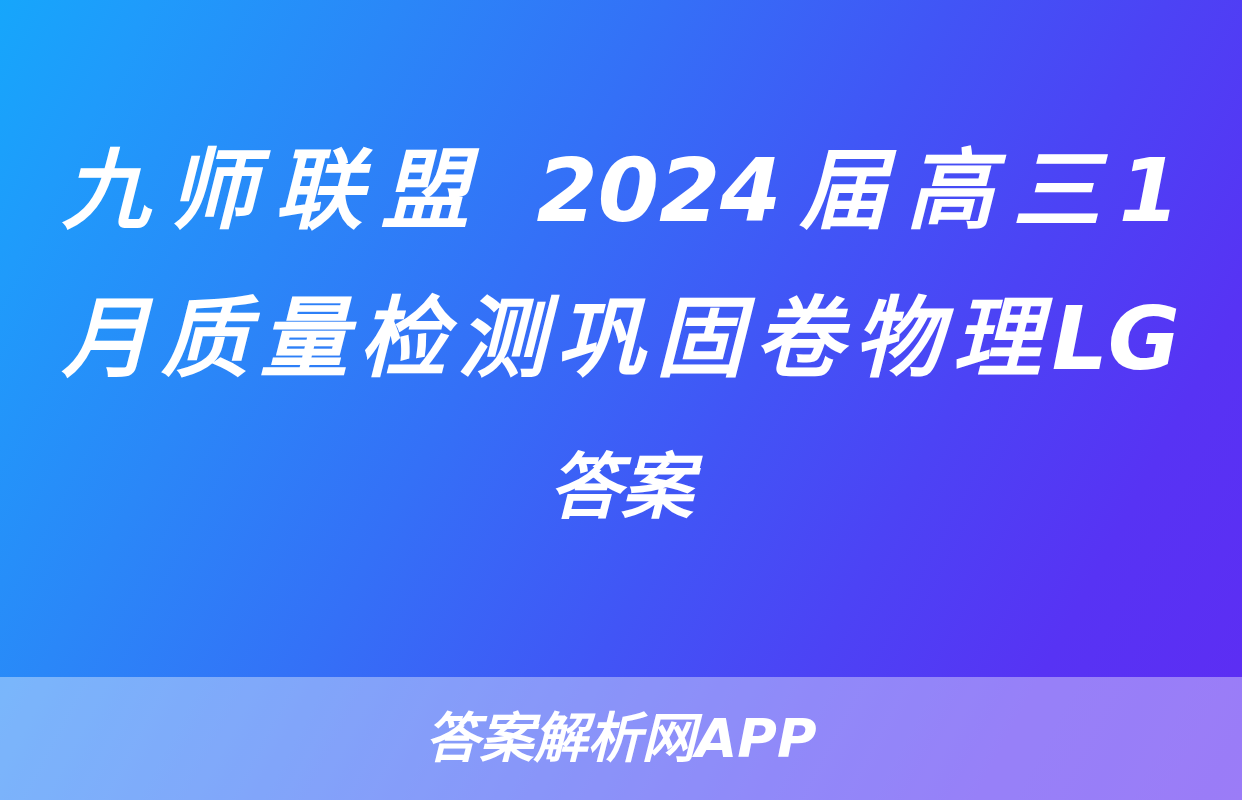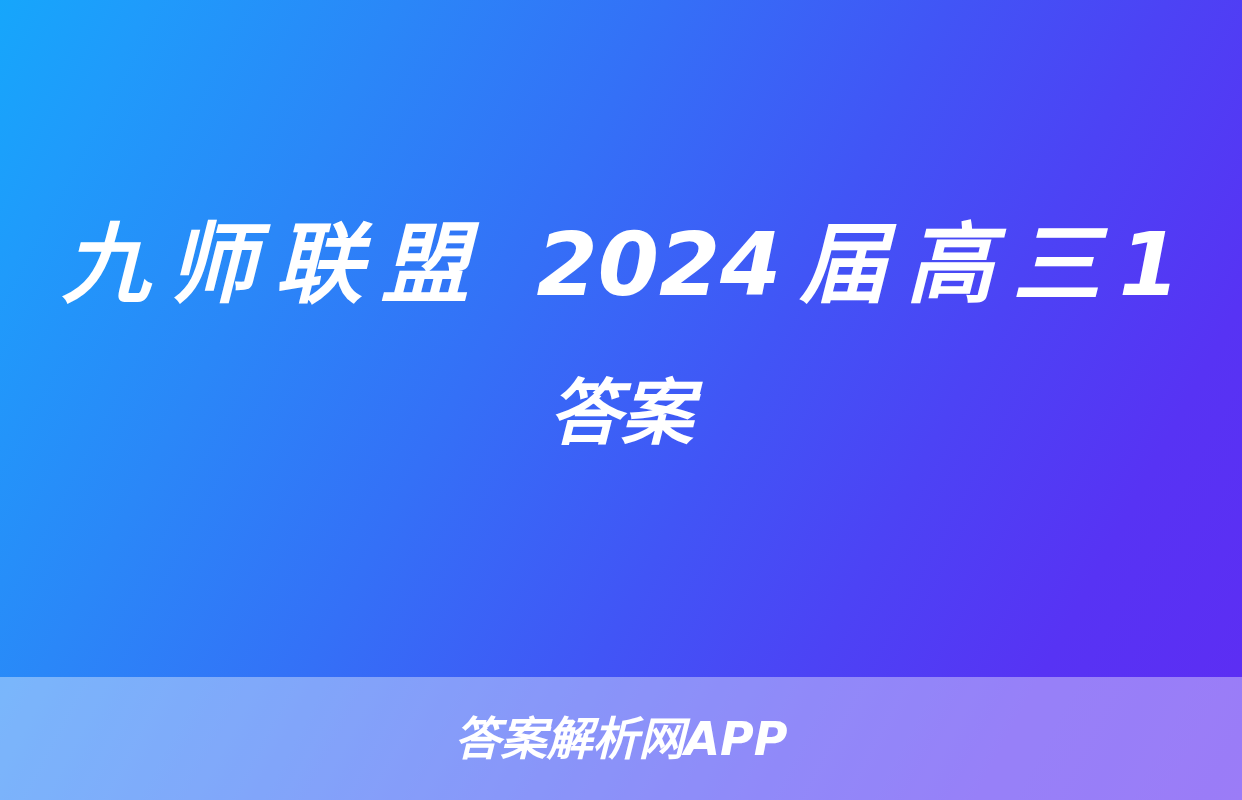--- a/index.html
+++ b/index.html
@@ -80,34 +80,35 @@
     display: flex;
     align-items: center;
     justify-content: center;
   }
 
   .footer-text {
     color: #ffffff;
     font-family: "DejaVu Sans", "Liberation Sans", sans-serif;
     font-weight: 700;
     font-style: italic;
-    font-size: 46px;
+    font-size: 54px;
     line-height: 52px;
     letter-spacing: 0px;
     white-space: nowrap;
     -webkit-font-smoothing: antialiased;
   }
 </style>
 </head>
 <body>
 
 <div class="poster">
 
   <div class="title-block">
     <span class="title-line justified">九师联盟 2024届高三1</span>
+    <span class="title-line justified">月质量检测巩固卷物理LG</span>
     <span class="title-line centered">答案</span>
   </div>
 
   <div class="footer-band">
     <span class="footer-text">答案解析网APP</span>
   </div>
 
 </div>
 
 </body></html>

